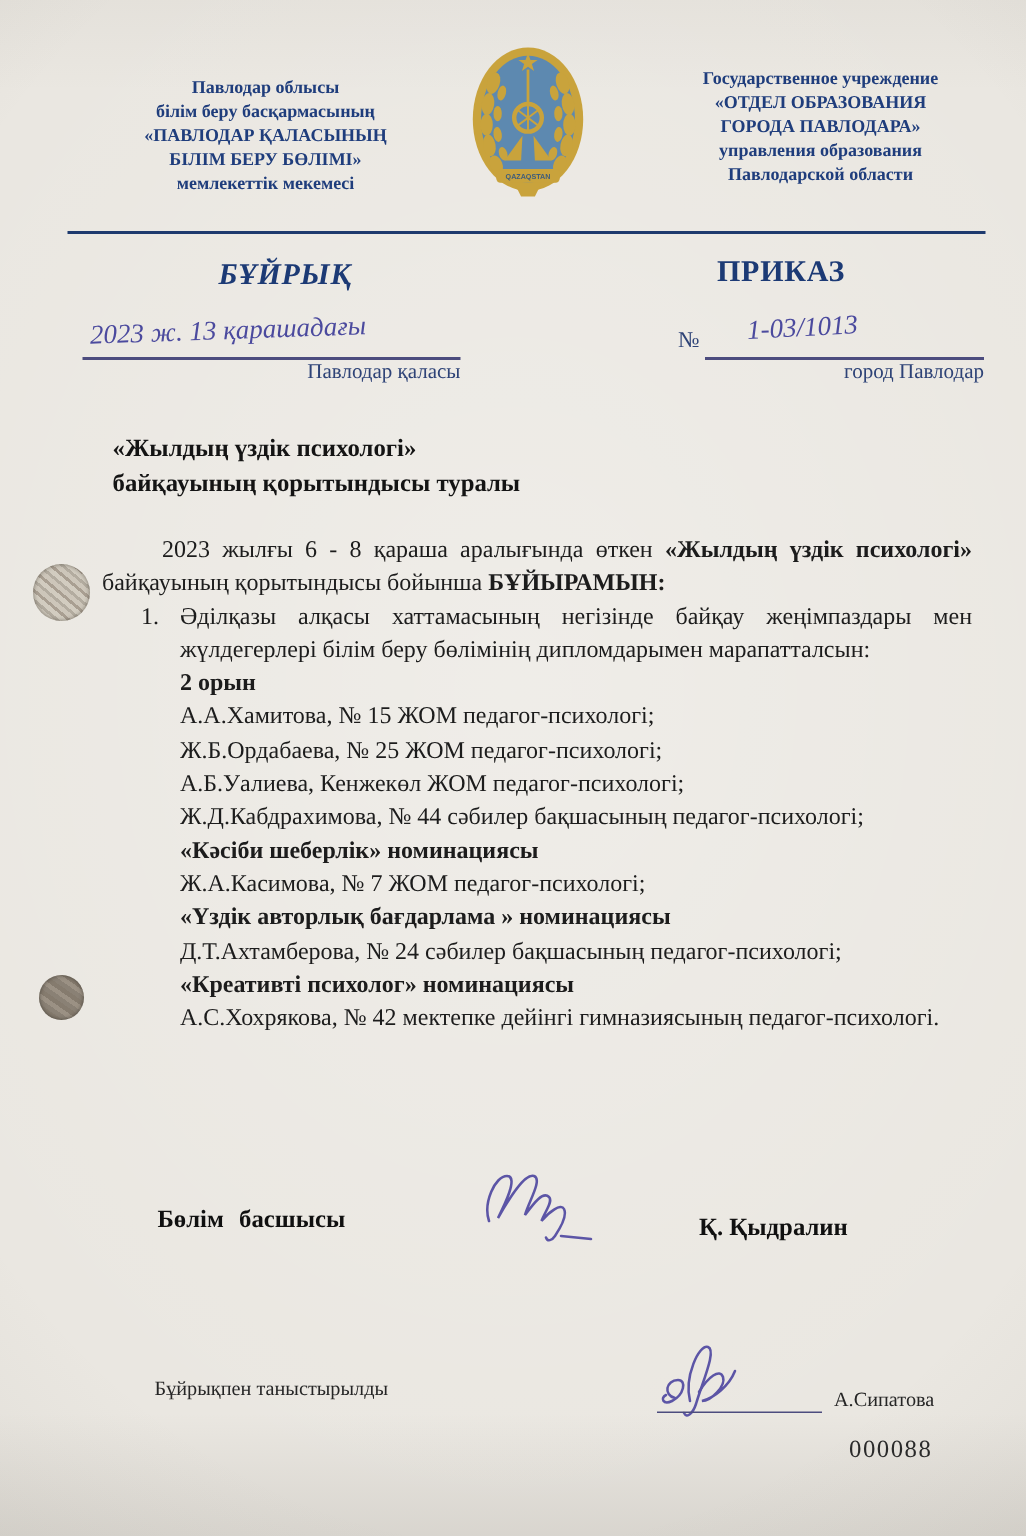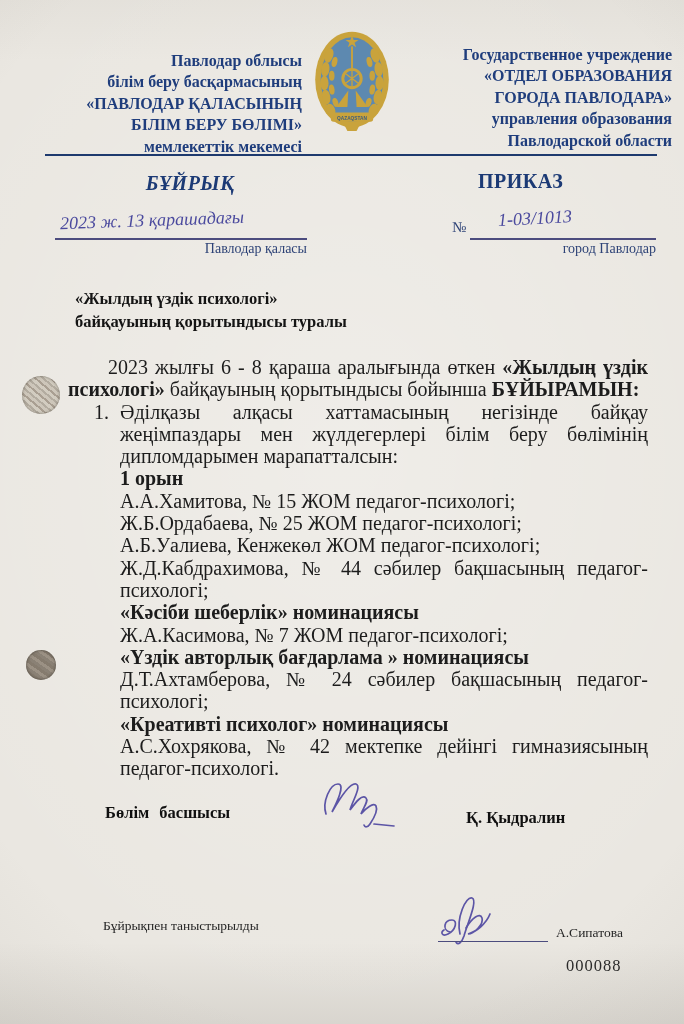--- a/index.html
+++ b/index.html
@@ -9,35 +9,35 @@
     font-family:"Liberation Serif", serif;
   }
   .vignette{
     position:absolute;inset:0;pointer-events:none;
     background:
       radial-gradient(ellipse 120% 100% at 50% 45%, rgba(255,255,255,0.25) 0%, rgba(0,0,0,0) 55%, rgba(88,82,70,0.16) 100%),
       linear-gradient(to bottom, rgba(120,115,104,0.05), rgba(0,0,0,0) 6%, rgba(0,0,0,0) 92%, rgba(90,84,74,0.12));
   }
   .abs{position:absolute;}
   
-  .org{width:250px;text-align:right;font-weight:bold;color:#1f3d7c;font-size:16px;line-height:1.34;}
+  .org{width:250px;text-align:center;font-weight:bold;color:#1f3d7c;font-size:12px;line-height:1.34;}
   .org div{white-space:nowrap;}
   .divider{left:45px;top:154px;width:612px;height:2px;background:#1e3a6e;}
   
   .doc-title{font-weight:bold;font-size:20px;color:#1c3a75;letter-spacing:0.5px;}
   
   .hand{font-style:italic;color:#4b4a9e;font-size:18px;white-space:nowrap;}
   .uline{height:1.5px;background:#4c4c7e;}
   .small-label{font-size:14px;color:#2e4377;text-align:right;}
   
   .subject{font-weight:bold;font-size:16.5px;color:#141414;line-height:1.4;}
   
   .bodytext{
     left:68px;top:356px;width:580px;
-    font-size:20px;color:#1c1c1c;line-height:22.3px;text-align:justify;
+    font-size:16px;color:#1c1c1c;line-height:22.3px;text-align:justify;
   }
   .intro{text-indent:40px;margin:0;}
   .item1{position:relative;padding-left:52px;margin:0;}
   .item1 .num{position:absolute;left:26px;top:0;}
   .award-line{min-height:22.3px;}
   .b{font-weight:bold;}
   .item2{text-indent:28px;margin:0;}
   .item2 .num{padding-right:10px;}
   
   .sig-label{font-weight:bold;font-size:16.5px;color:#101010;}
@@ -139,21 +139,21 @@
   <div>«Жылдың үздік психологі»</div>
   <div>байқауының қорытындысы туралы</div>
 </div>
 
 <div class="abs bodytext">
   <p class="intro"><span>2023 жылғы 6 - 8 қараша аралығында өткен </span><span class="b">«Жылдың үздік психологі»</span><span> байқауының қорытындысы бойынша </span><span class="b">БҰЙЫРАМЫН:</span></p>
 
   <div class="item1">
     <span class="num">1.</span>
     <div>Әділқазы алқасы хаттамасының негізінде байқау жеңімпаздары мен жүлдегерлері білім беру бөлімінің дипломдарымен марапатталсын:</div>
-    <div class="award-line b">1 орын</div>
+    <div class="award-line b">2 орын</div>
     <div class="award-line">А.А.Хамитова, № 15 ЖОМ педагог-психологі;</div>
     <div class="award-line">Ж.Б.Ордабаева, № 25 ЖОМ педагог-психологі;</div>
     <div class="award-line">А.Б.Уалиева, Кенжекөл ЖОМ педагог-психологі;</div>
     <div class="award-line">Ж.Д.Кабдрахимова, № 44 сәбилер бақшасының педагог-психологі;</div>
     <div class="award-line b">«Кәсіби шеберлік» номинациясы</div>
     <div class="award-line">Ж.А.Касимова, № 7 ЖОМ педагог-психологі;</div>
     <div class="award-line b">«Үздік авторлық бағдарлама » номинациясы</div>
     <div class="award-line">Д.Т.Ахтамберова, № 24 сәбилер бақшасының педагог-психологі;</div>
     <div class="award-line b">«Креативті психолог» номинациясы</div>
     <div class="award-line">А.С.Хохрякова, № 42 мектепке дейінгі гимназиясының педагог-психологі.</div>

